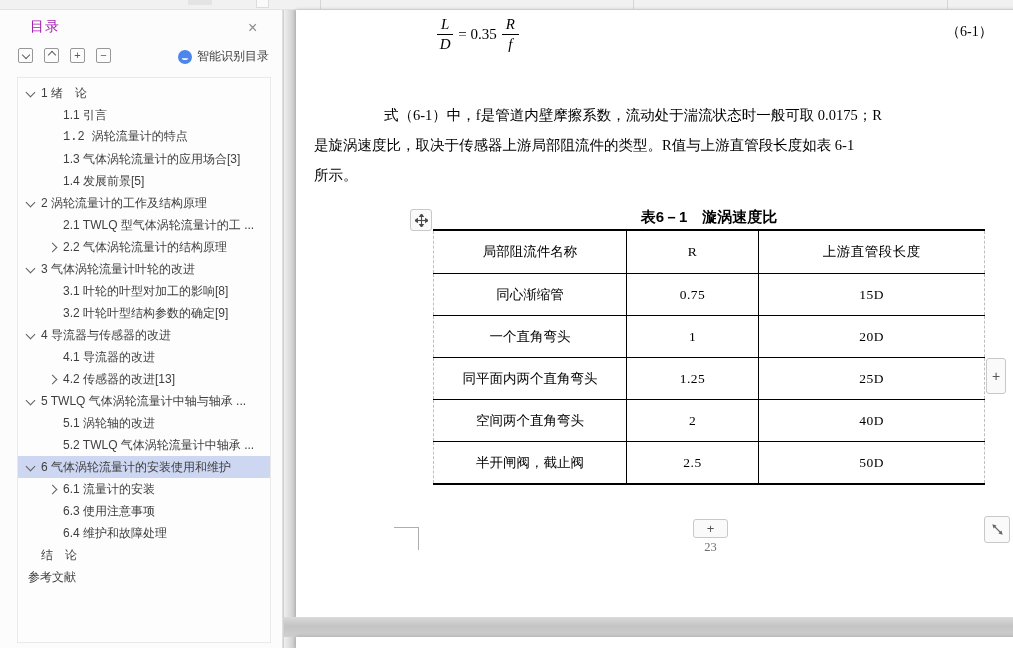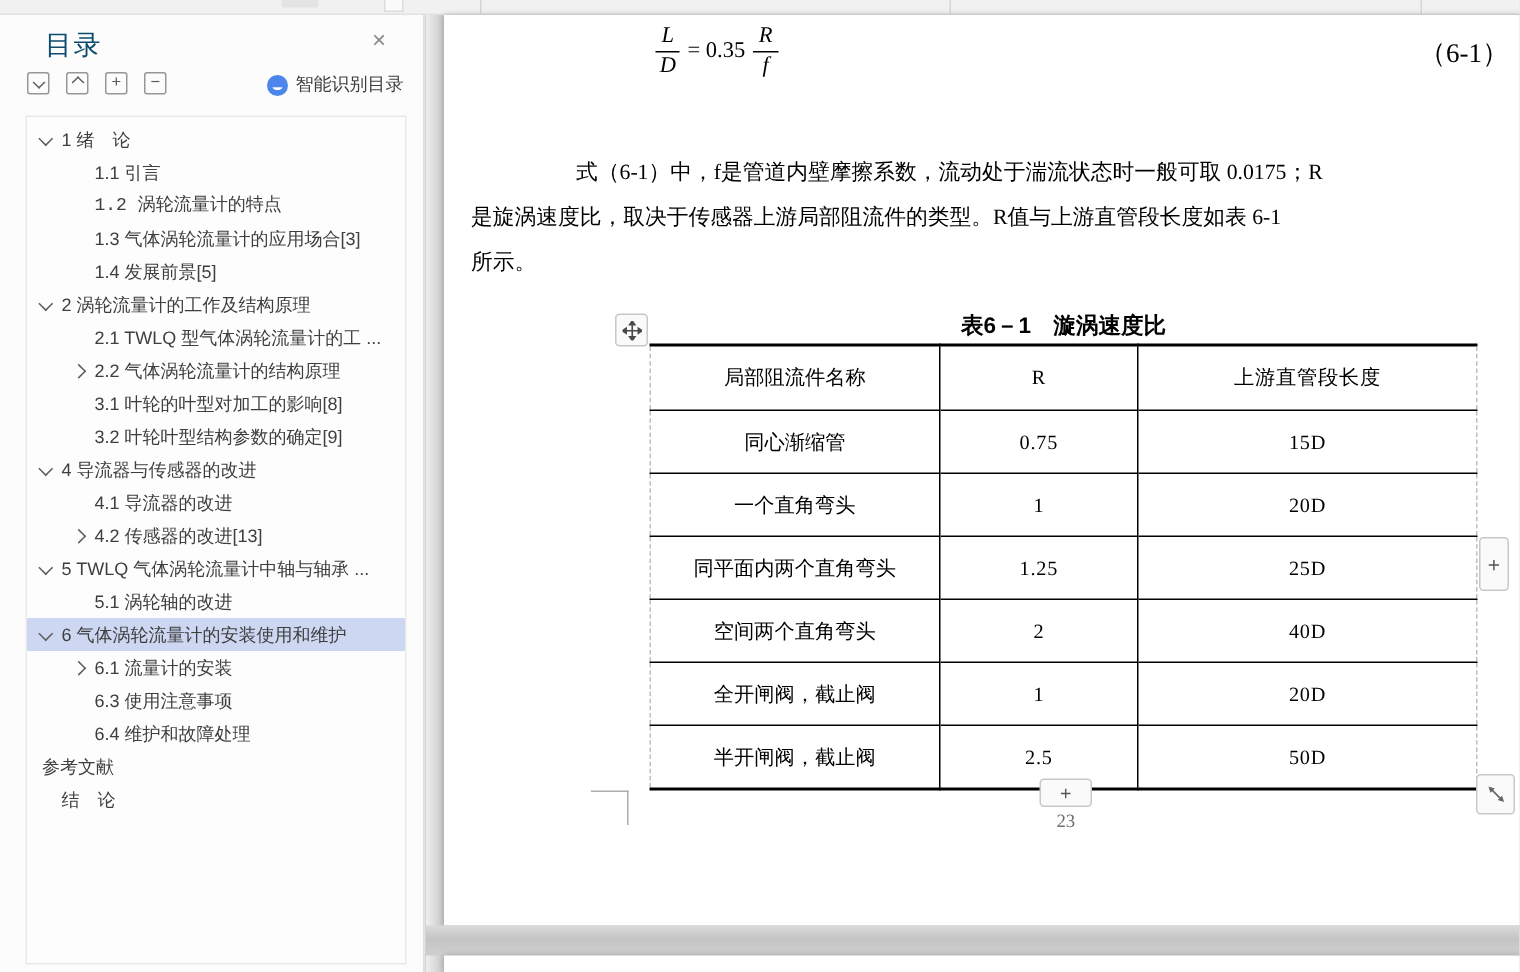--- a/index.html
+++ b/index.html
@@ -10,21 +10,21 @@
     -webkit-font-smoothing:antialiased;
   }
   
   .top-strip{position:absolute;left:0;top:0;width:1013px;height:9px;background:#F1F1F1;border-bottom:1px solid #E2E2E2;}
   .strip-tick{position:absolute;top:0;width:1px;height:9px;background:#D6D6D6;}
   .strip-rect-a{position:absolute;left:188px;top:0;width:24px;height:5px;background:#E4E4E4;}
   .strip-rect-b{position:absolute;left:256px;top:0;width:11px;height:7px;background:#FAFAFA;border:1px solid #DCDCDC;border-top:none;}
 
   
   .sidebar{position:absolute;left:0;top:10px;width:283px;height:638px;background:#FCFCFC;border-right:1px solid #DFDFDF;box-sizing:border-box;}
-  .sb-title{position:absolute;left:30px;top:8px;font-size:18px;color:#0c4a6e;letter-spacing:1px;}
+  .sb-title{position:absolute;left:30px;top:8px;font-size:14px;color:#a21caf;letter-spacing:1px;}
   .sb-close{position:absolute;left:248px;top:10px;font-size:16px;color:#8B8B8B;cursor:pointer;line-height:16px;}
   .sb-toolbar{position:absolute;left:18px;top:38px;height:16px;display:flex;gap:11px;}
   .tb-box{width:15px;height:15px;border:1px solid #979797;border-radius:2px;box-sizing:border-box;display:flex;align-items:center;justify-content:center;background:#FCFCFC;}
   .tb-glyph{font-size:11px;color:#5A5A5A;line-height:1;}
   .smart{position:absolute;left:178px;top:38px;display:flex;align-items:center;gap:5px;}
   .smart-label{font-size:12px;color:#3E3E3E;}
   .toc-tree{position:absolute;left:17px;top:67px;width:254px;height:566px;border:1px solid #E9E9E9;box-sizing:border-box;background:#FDFDFD;padding-top:4px;overflow:hidden;}
   .toc-item{position:relative;height:22px;line-height:22px;font-size:12px;color:#3E3E3E;white-space:nowrap;overflow:hidden;cursor:pointer;}
   .toc-item.selected{background:#CDD7F2;}
   .chev{position:absolute;top:8px;width:6px;height:6px;border-right:1.3px solid #5E5E5E;border-bottom:1.3px solid #5E5E5E;display:inline-block;}
@@ -41,21 +41,21 @@
   .page2{position:absolute;left:12px;top:627px;width:760px;height:11px;background:#FFFFFF;box-shadow:0 0 4px rgba(0,0,0,0.22);}
 
   .serif{font-family:"Liberation Serif","DejaVu Serif",serif;}
 
   
   .equation{position:absolute;left:141px;top:6px;display:flex;align-items:center;font-size:15px;color:#000;}
   .frac{display:inline-flex;flex-direction:column;align-items:center;font-style:italic;}
   .frac .top{padding:0 4px 1px 4px;border-bottom:1px solid #000;line-height:17px;}
   .frac .bot{line-height:17px;padding-top:1px;}
   .eq-mid{margin:0 5px;font-style:normal;}
-  .eq-tag{position:absolute;left:650px;top:13px;font-size:18px;color:#000;}
+  .eq-tag{position:absolute;left:650px;top:13px;font-size:14px;color:#000;}
 
   
   .para{position:absolute;left:18px;top:90px;width:720px;font-size:14.5px;color:#000;}
   .para .pline{height:30px;line-height:30px;white-space:nowrap;}
   .para .indent{padding-left:70px;}
 
   
   .tbl-title{position:absolute;left:137px;top:198px;width:552px;text-align:center;font-size:15px;font-weight:bold;color:#000;}
   .vx-wrap{position:absolute;left:137px;top:219px;width:552px;}
   table.vx{border-collapse:collapse;width:552px;table-layout:fixed;text-align:center;color:#000;
@@ -114,33 +114,35 @@
   </div>
   <div class="toc-tree">
       <div class="toc-item" style="padding-left: 23px;"><span class="chev down" style="left: 9px;"></span><span class="toc-label">1 绪　论</span></div>
       <div class="toc-item" style="padding-left: 45px;"><span class="toc-label">1.1 引言</span></div>
       <div class="toc-item" style="padding-left: 45px; font-family: Liberation Mono, monospace;"><span class="toc-label">1.2 涡轮流量计的特点</span></div>
       <div class="toc-item" style="padding-left: 45px;"><span class="toc-label">1.3 气体涡轮流量计的应用场合[3]</span></div>
       <div class="toc-item" style="padding-left: 45px;"><span class="toc-label">1.4 发展前景[5]</span></div>
       <div class="toc-item" style="padding-left: 23px;"><span class="chev down" style="left: 9px;"></span><span class="toc-label">2 涡轮流量计的工作及结构原理</span></div>
       <div class="toc-item" style="padding-left: 45px;"><span class="toc-label">2.1 TWLQ 型气体涡轮流量计的工 ...</span></div>
       <div class="toc-item" style="padding-left: 45px;"><span class="chev right" style="left: 31px;"></span><span class="toc-label">2.2 气体涡轮流量计的结构原理</span></div>
+      <div class="toc-item" style="padding-left: 23px;"><span class="chev down" style="left: 9px;"></span><span class="toc-label">3 气体涡轮流量计叶轮的改进</span></div>
       <div class="toc-item" style="padding-left: 45px;"><span class="toc-label">3.1 叶轮的叶型对加工的影响[8]</span></div>
       <div class="toc-item" style="padding-left: 45px;"><span class="toc-label">3.2 叶轮叶型结构参数的确定[9]</span></div>
       <div class="toc-item" style="padding-left: 23px;"><span class="chev down" style="left: 9px;"></span><span class="toc-label">4 导流器与传感器的改进</span></div>
       <div class="toc-item" style="padding-left: 45px;"><span class="toc-label">4.1 导流器的改进</span></div>
       <div class="toc-item" style="padding-left: 45px;"><span class="chev right" style="left: 31px;"></span><span class="toc-label">4.2 传感器的改进[13]</span></div>
       <div class="toc-item" style="padding-left: 23px;"><span class="chev down" style="left: 9px;"></span><span class="toc-label">5 TWLQ 气体涡轮流量计中轴与轴承 ...</span></div>
       <div class="toc-item" style="padding-left: 45px;"><span class="toc-label">5.1 涡轮轴的改进</span></div>
+      <div class="toc-item" style="padding-left: 45px;"><span class="toc-label">5.2 TWLQ 气体涡轮流量计中轴承 ...</span></div>
       <div class="toc-item selected" style="padding-left: 23px;"><span class="chev down" style="left: 9px;"></span><span class="toc-label">6 气体涡轮流量计的安装使用和维护</span></div>
       <div class="toc-item" style="padding-left: 45px;"><span class="chev right" style="left: 31px;"></span><span class="toc-label">6.1 流量计的安装</span></div>
       <div class="toc-item" style="padding-left: 45px;"><span class="toc-label">6.3 使用注意事项</span></div>
       <div class="toc-item" style="padding-left: 45px;"><span class="toc-label">6.4 维护和故障处理</span></div>
+      <div class="toc-item" style="padding-left: 23px;"><span class="toc-label">结　论</span></div>
       <div class="toc-item" style="padding-left: 10px;"><span class="toc-label">参考文献</span></div>
-      <div class="toc-item" style="padding-left: 23px;"><span class="toc-label">结　论</span></div>
     </div>
 </div>
 
 <div class="doc-area">
   <div class="gap-left"></div>
   <div class="page">
 
     <div class="equation serif">
       <span class="frac">
         <span class="top">L</span>
@@ -184,25 +186,20 @@
               <td style="width: 35%;">同平面内两个直角弯头</td>
               <td class="num" style="width: 24%;">1.25</td>
               <td class="num" style="width: 41%;">25D</td>
             </tr>
             <tr>
               <td style="width: 35%;">空间两个直角弯头</td>
               <td class="num" style="width: 24%;">2</td>
               <td class="num" style="width: 41%;">40D</td>
             </tr>
             <tr>
-              <td style="width: 35%;">全开闸阀，截止阀</td>
-              <td class="num" style="width: 24%;">1</td>
-              <td class="num" style="width: 41%;">20D</td>
-            </tr>
-            <tr>
               <td style="width: 35%;">半开闸阀，截止阀</td>
               <td class="num" style="width: 24%;">2.5</td>
               <td class="num" style="width: 41%;">50D</td>
             </tr>
           </tbody>
         </table>
     </div>
 
     <div class="widget move-handle">
       <svg width="13" height="13" viewBox="0 0 14 14" stroke="#4a4a4a" stroke-width="1.2" fill="#4a4a4a">

